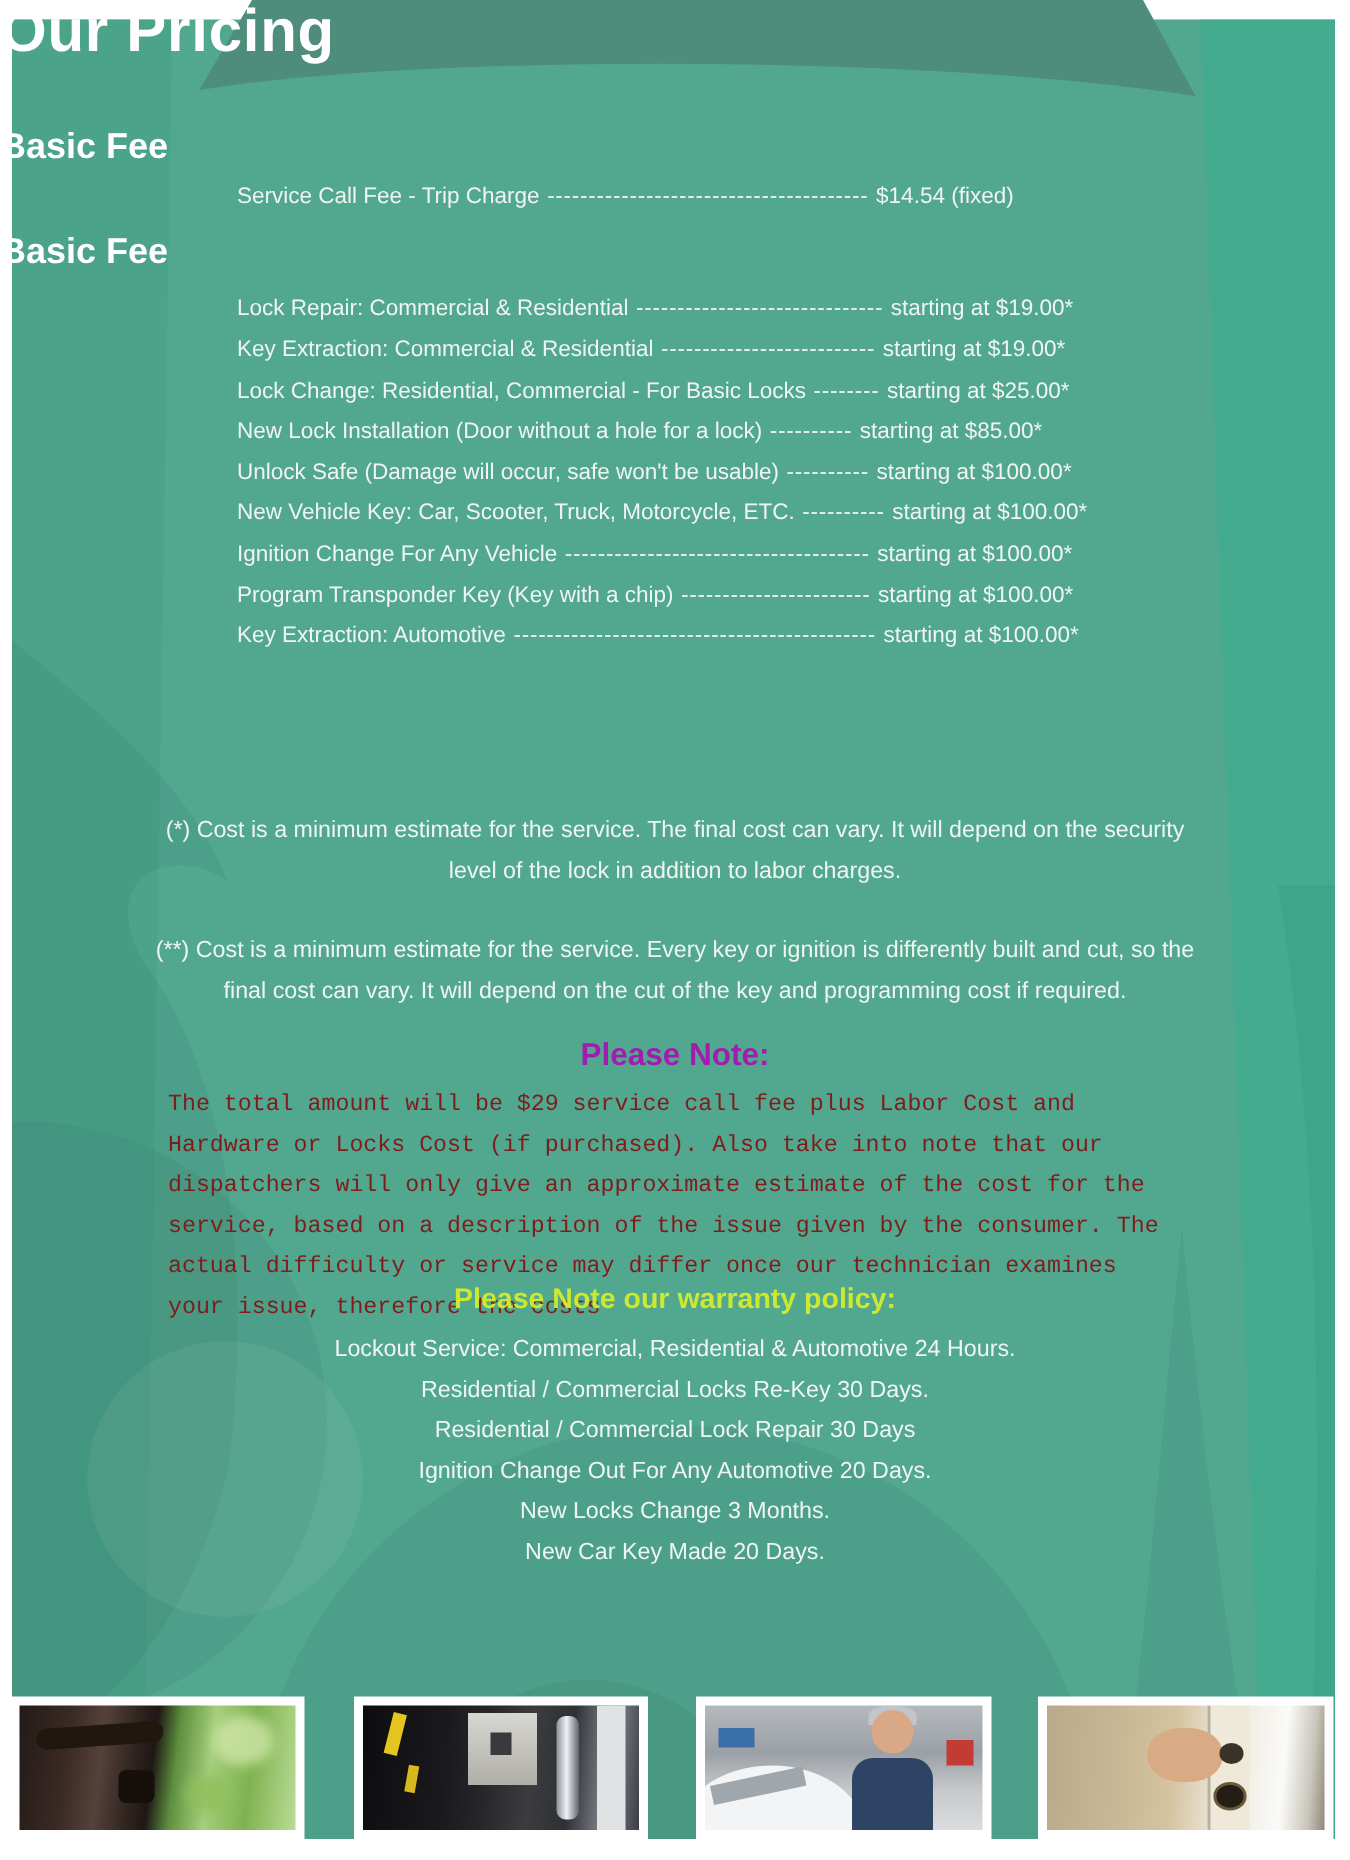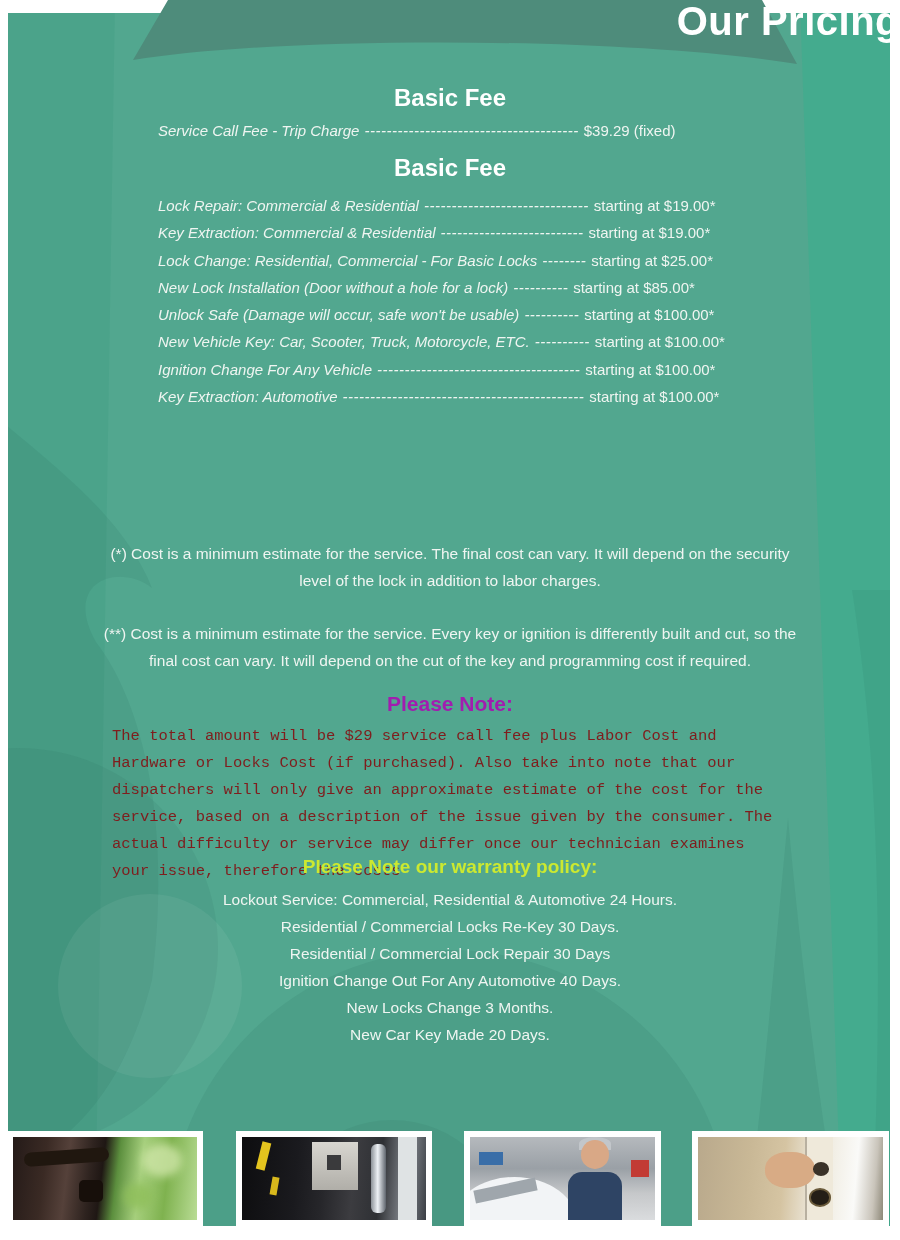--- a/index.html
+++ b/index.html
@@ -32,49 +32,48 @@
   .banner-svg {
     position: absolute;
     left: 0; top: 0;
     width: 900px; height: 70px;
     display: block;
   }
 
   .page-title {
     position: absolute;
     top: -1px; left: 0; right: 0;
-    text-align: right;
+    text-align: left;
     font-size: 40px;
     font-weight: bold;
     letter-spacing: 0.5px;
     color: #ffffff;
   }
 
   .section-heading {
     position: absolute;
     left: 0; right: 0;
-    text-align: center;
     font-size: 24px;
     font-weight: bold;
     color: #ffffff;
   }
   .heading-basic-1 { top: 84px; }
   .heading-basic-2 { top: 154px; }
 
   .price-list {
     position: absolute;
     left: 158px;
     font-size: 15px;
     line-height: 27.3px;
     color: #eff5f1;
   }
   .list-single { top: 117px; }
   .list-main   { top: 192px; }
   .price-row .label,
-  .price-row .dashes { margin-right: 5px; font-style: italic; }
+  .price-row .dashes { margin-right: 5px; }
   .price-row .dashes { letter-spacing: 0.5px; }
 
   .note-block {
     position: absolute;
     left: 50%;
     transform: translateX(-50%);
     text-align: center;
     font-size: 15.5px;
     line-height: 27px;
     color: #eff5f1;
@@ -190,21 +189,21 @@
   <svg class="banner-svg" viewBox="0 0 900 70" preserveAspectRatio="none" aria-hidden="true">
     <path d="M168,0 H762 L797,64 C620,36 280,36 133,60 Z" fill="#4e8c7b"></path>
   </svg>
 
   <div class="page-title">Our Pricing</div>
 
   <div class="section-heading heading-basic-1">Basic Fee</div>
   <div class="price-list list-single">
 
       <div class="price-row">
-        <span class="label">Service Call Fee - Trip Charge</span><span class="dashes">---------------------------------------</span><span class="price">$39.29 (fixed)</span>
+        <span class="label">Service Call Fee - Trip Charge</span><span class="dashes">---------------------------------------</span><span class="price">$14.54 (fixed)</span>
       </div>
     </div>
 
   <div class="section-heading heading-basic-2">Basic Fee</div>
   <div class="price-list list-main">
 
 
 
       <div class="price-row">
         <span class="label">Lock Repair: Commercial &amp; Residential</span><span class="dashes">------------------------------</span><span class="price">starting at $19.00*</span>
@@ -227,20 +226,23 @@
       </div>
 
       <div class="price-row">
         <span class="label">New Vehicle Key: Car, Scooter, Truck, Motorcycle, ETC.</span><span class="dashes">----------</span><span class="price">starting at $100.00*</span>
       </div>
 
       <div class="price-row">
         <span class="label">Ignition Change For Any Vehicle</span><span class="dashes">-------------------------------------</span><span class="price">starting at $100.00*</span>
       </div>
 
+      <div class="price-row">
+        <span class="label">Program Transponder Key (Key with a chip)</span><span class="dashes">-----------------------</span><span class="price">starting at $100.00*</span>
+      </div>
 
       <div class="price-row">
         <span class="label">Key Extraction: Automotive</span><span class="dashes">--------------------------------------------</span><span class="price">starting at $100.00*</span>
       </div>
     </div>
 
   <div class="note-block note-1">(*) Cost is a minimum estimate for the service. The final cost can vary. It will depend on the security level of the lock in addition to labor charges.</div>
   <div class="note-block note-2">(**) Cost is a minimum estimate for the service. Every key or ignition is differently built and cut, so the final cost can vary. It will depend on the cut of the key and programming cost if required.</div>
 
   <div class="please-note-heading">Please Note:</div>
@@ -248,21 +250,21 @@
 
   <div class="warranty-heading">Please Note our warranty policy:</div>
   <div class="warranty-list">
 
       <div class="warranty-row">Lockout Service: Commercial, Residential &amp; Automotive 24 Hours.</div>
 
       <div class="warranty-row">Residential / Commercial Locks Re-Key 30 Days.</div>
 
       <div class="warranty-row">Residential / Commercial Lock Repair 30 Days</div>
 
-      <div class="warranty-row">Ignition Change Out For Any Automotive 40 Days.</div>
+      <div class="warranty-row">Ignition Change Out For Any Automotive 20 Days.</div>
 
       <div class="warranty-row">New Locks Change 3 Months.</div>
 
       <div class="warranty-row">New Car Key Made 20 Days.</div>
     </div>
 
   <div class="photo-frame pf-1">
     <div class="photo-art art-1">
       <div class="bokeh1"></div>
       <div class="bokeh2"></div>

